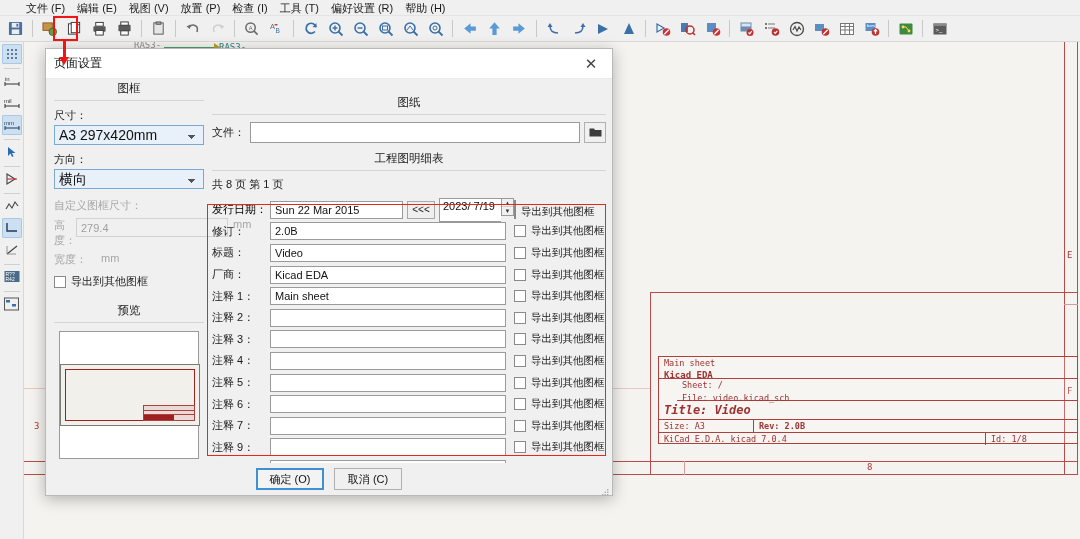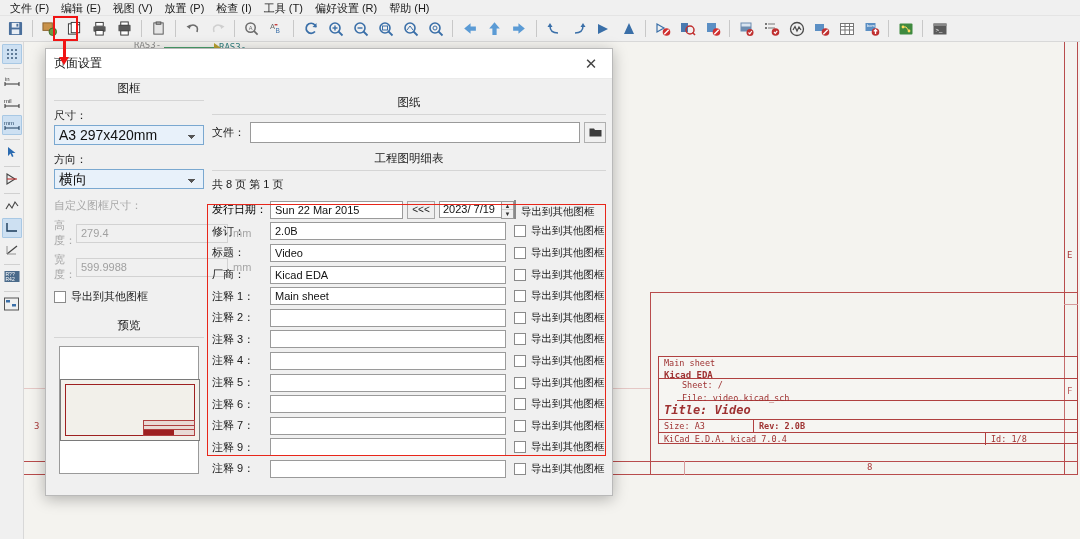--- a/index.html
+++ b/index.html
@@ -9,21 +9,21 @@
     overflow: hidden;
     font-family: "Liberation Sans", "DejaVu Sans", sans-serif;
     background: #f4f3ef;
   }
   #app { position: relative; width: 1080px; height: 539px; }
 
   
   .menubar {
     position: absolute; top: 0; left: 0; width: 1080px; height: 16px;
     background: #f0f0f0; display: flex; align-items: center;
-    font-size: 11px; color: #1a1a1a; padding-left: 4px;
+    font-size: 11px; color: #1a1a1a; padding-left: 20px;
     border-bottom: 1px solid #e4e4e4;
   }
   .menu-item { padding: 0 6px; white-space: nowrap; line-height: 16px; }
 
   
   .toolbar {
     position: absolute; top: 16px; left: 0; width: 1080px; height: 26px;
     background: #f0f0f0; display: flex; align-items: center;
     border-bottom: 1px solid #d8d8d8; padding-left: 3px;
   }
@@ -110,21 +110,21 @@
     border: 1px solid #7aa8d0; background: #e8f1fa; color: #111;
     font-family: "Liberation Sans", sans-serif;
     -webkit-appearance: none; appearance: none;
     background-image: linear-gradient(45deg, transparent 50%, #555 50%),
                       linear-gradient(135deg, #555 50%, transparent 50%);
     background-position: calc(100% - 11px) 9px, calc(100% - 7px) 9px;
     background-size: 4px 4px, 4px 4px;
     background-repeat: no-repeat;
   }
 
-  .dim-row { display: flex; align-items: center; margin-bottom: 4px; }
+  .dim-row { display: flex; align-items: flex-start; margin-bottom: 4px; }
   .dim-row .dl { width: 42px; font-size: 11px; color: #a6a6a6; }
   .dim-row input {
     flex: 1; height: 19px; font-size: 11px; padding: 1px 4px;
     border: 1px solid #d2d2d2; background: #f0f0f0; color: #a0a0a0;
     font-family: "Liberation Sans", sans-serif;
   }
   .dim-row .unit { width: 24px; font-size: 11px; color: #a6a6a6; padding-left: 5px; }
 
   .chk-row { display: flex; align-items: center; margin-top: 7px; }
   .cbox {
@@ -194,21 +194,21 @@
     border: 1px solid #9a9a9a; background: #ffffff; color: #111;
     font-family: "Liberation Sans", sans-serif; flex: none;
   }
   .btn-prev {
     width: 28px; height: 18px; border: 1px solid #a8a8a8; background: #efefef;
     font-size: 10px; color: #222; display: flex; align-items: center;
     justify-content: center; margin-left: 4px; flex: none;
   }
   .spin-wrap { display: flex; margin-left: 4px; flex: none; }
   .spin-val {
-    width: 62px; height: 17px; border: 1px solid #9a9a9a; border-right: none;
+    width: 62px; height: 24px; border: 1px solid #9a9a9a; border-right: none;
     background: #fff; font-size: 11px; padding: 1px 3px; color: #111;
     font-family: "Liberation Sans", sans-serif;
   }
   .spin-btns {
     width: 13px; height: 18px; border: 1px solid #9a9a9a; background: #f0f0f0;
     display: flex; flex-direction: column;
   }
   .spin-up, .spin-dn {
     flex: 1; display: flex; align-items: center; justify-content: center;
     font-size: 6px; color: #333; line-height: 1;
@@ -671,21 +671,20 @@
 
         <div class="fld-label dim" style="margin-bottom:5px;">自定义图框尺寸：</div>
 
         <div class="dim-row">
           <span class="dl">高度：</span>
           <input type="text" disabled="" value="279.4" style="">
           <span class="unit">mm</span>
         </div>
         <div class="dim-row">
           <span class="dl">宽度：</span>
-          <input type="text" disabled="" value="599.9988" style="">
           <span class="unit">mm</span>
         </div>
 
         <div class="chk-row">
           <span class="cbox"></span>
           <span class="chk-lbl">导出到其他图框</span>
         </div>
 
         <div class="preview-title">预览</div>
         <div class="preview-box">
@@ -829,19 +828,35 @@
                 <span class="cbox"></span>
                 <span class="exp-lbl">导出到其他图框</span>
               </span>
             </div>
           </div>
       </div>
 
       <div class="redbox"></div>
     </div>
 
+    <div class="dlg-footer">
+      <div class="btn default">确定 (O)</div>
+      <div class="btn">取消 (C)</div>
+      <span class="resize-grip">
+        <svg width="9" height="9" viewBox="0 0 9 9">
+            <g fill="#aaa">
+              <rect x="7" y="1" width="1.4" height="1.4"></rect>
+              <rect x="4.5" y="3.5" width="1.4" height="1.4"></rect>
+              <rect x="7" y="3.5" width="1.4" height="1.4"></rect>
+              <rect x="2" y="6" width="1.4" height="1.4"></rect>
+              <rect x="4.5" y="6" width="1.4" height="1.4"></rect>
+              <rect x="7" y="6" width="1.4" height="1.4"></rect>
+            </g>
+          </svg>
+      </span>
+    </div>
   </div>
 
   <div class="ann-box"></div>
   <div class="ann-arrow"></div>
   <div class="ann-head"></div>
 
 </div>
 
 </body></html>

